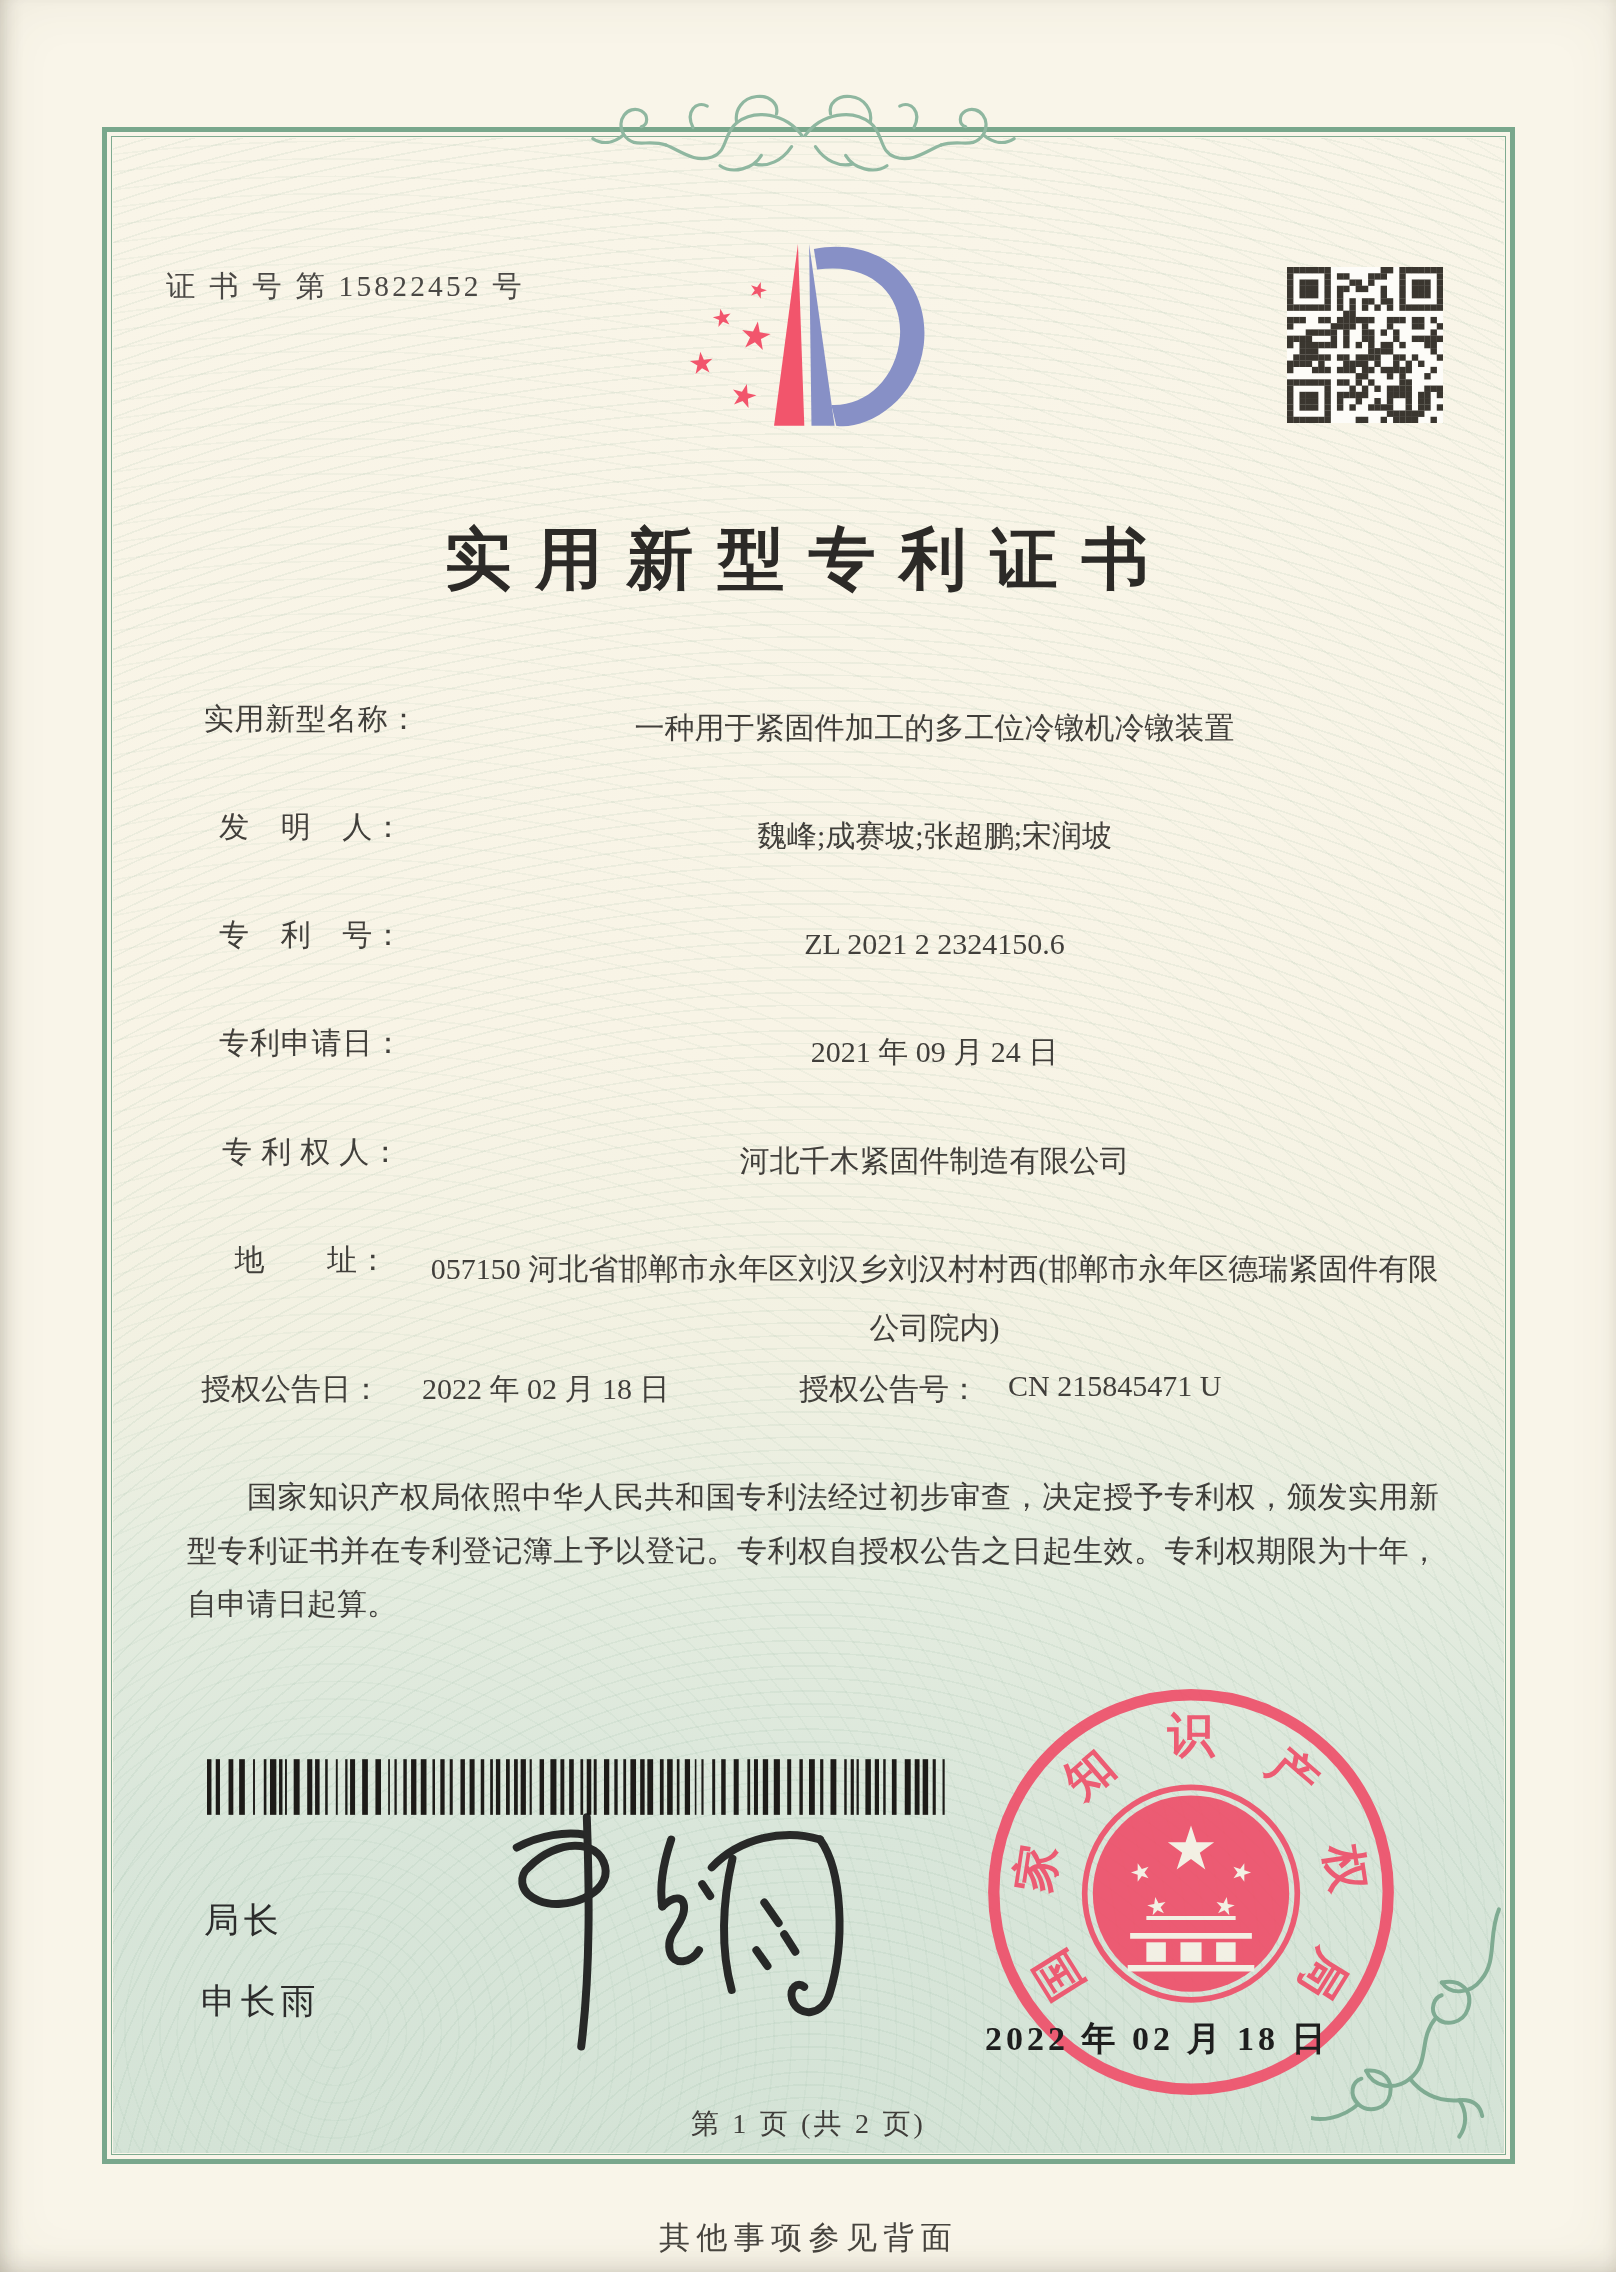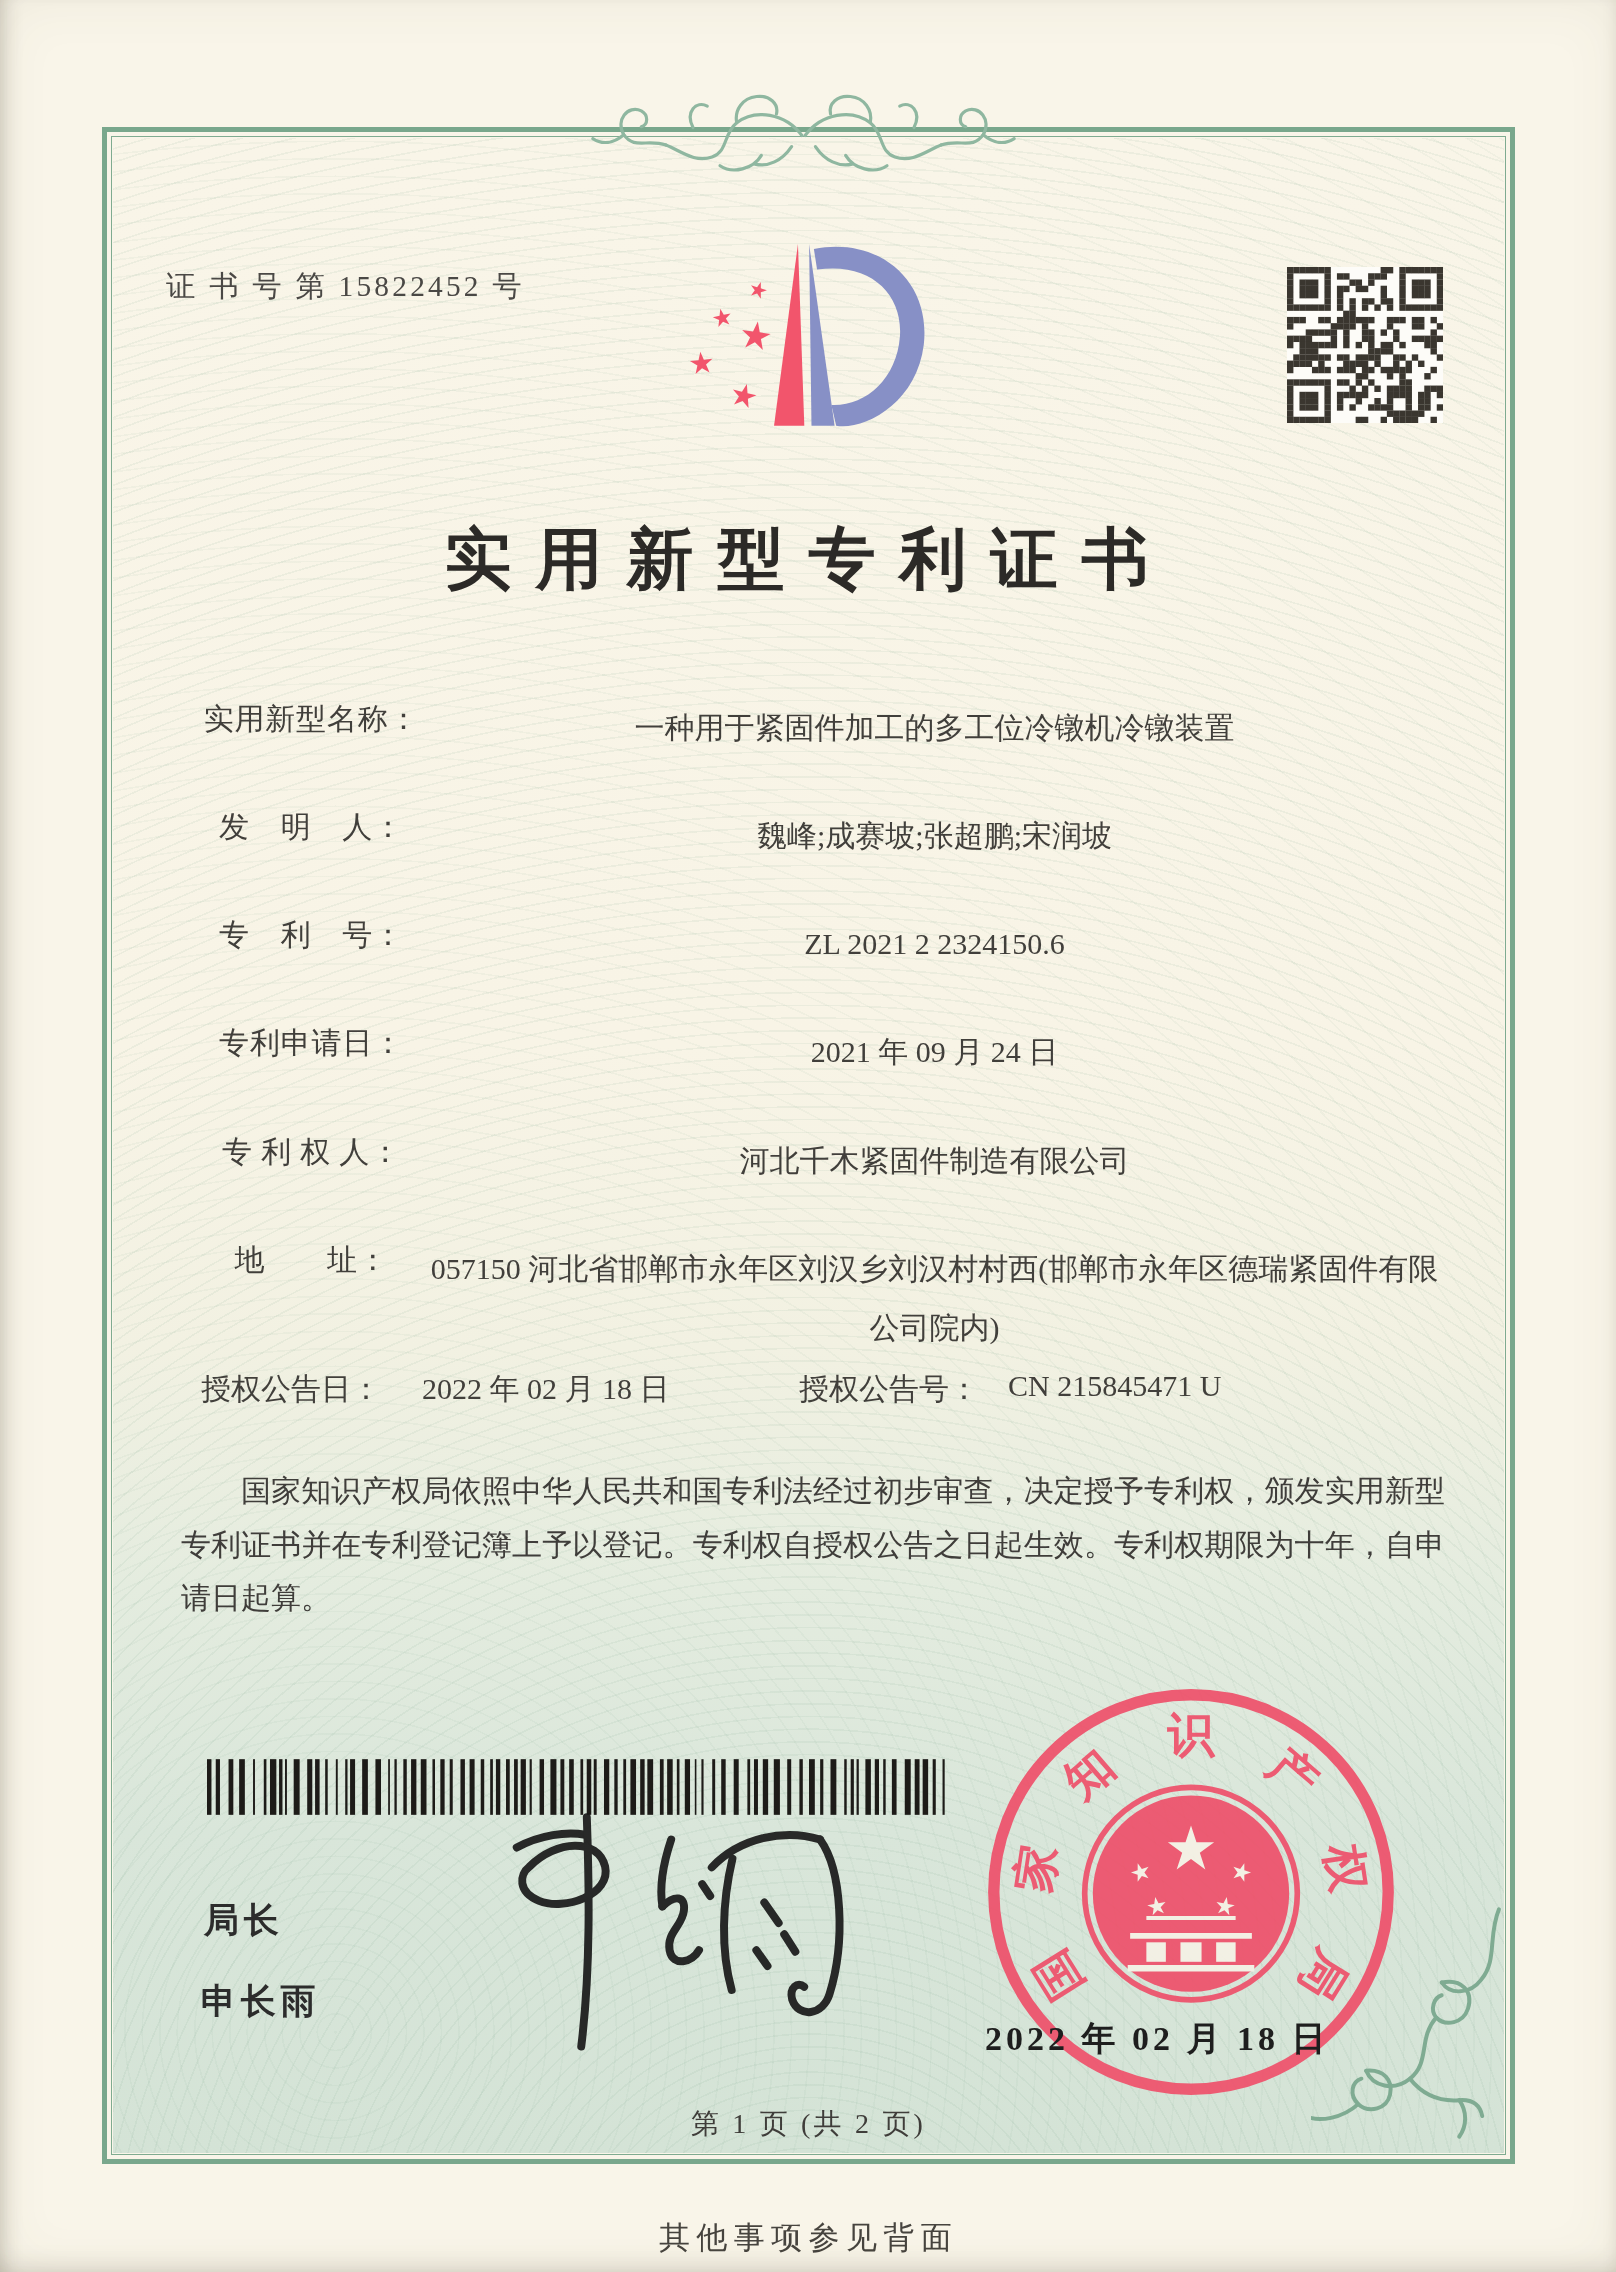--- a/index.html
+++ b/index.html
@@ -23,23 +23,23 @@
          letter-spacing:24px;box-sizing:border-box;color:#2c2a27;}
   .row{position:absolute;left:201px;width:1246px;font-size:30px;color:#413f3b;display:flex;text-align:center;}
   .row .lbl{flex:0 0 221px;letter-spacing:0.8px;}
   .row .val{flex:1;line-height:1.95;}
   .r1{top:699px}.r2{top:807px}.r3{top:915px}.r4{top:1023px}.r5{top:1132px}.r6{top:1240px}
   .grant{position:absolute;left:201px;top:1369px;width:1246px;height:48px;font-size:30px;color:#413f3b;}
   .grant span{position:absolute;white-space:nowrap;text-align:right;}
   .g1{left:0}.g2{left:221px}.g3{left:598px}.g4{left:807px}
   .paras{position:absolute;left:181px;top:1464px;width:1264px;font-size:30px;line-height:1.79;
          color:#3f3d3a;text-align:justify;}
-  .paras p{margin:0;text-indent:2em;}
+  .paras p{margin:6px;text-indent:2em;}
   .signer{position:absolute;font-family:"Liberation Sans","DejaVu Sans",sans-serif;
-          font-weight:700;font-size:35px;color:#2c2c2c;letter-spacing:4.8px;}
+          font-weight:400;font-size:35px;color:#2c2c2c;letter-spacing:4.8px;}
   .signer-title{left:204px;top:1897px;}
   .signer-name{left:201px;top:1978px;text-align:right;}
   .seal-date{left:985px;top:2016px;font-size:34px;letter-spacing:4px;color:#1e1e1e;font-weight:600;}
   .pagefoot{left:0;width:1617px;top:2105px;text-align:center;font-size:28px;letter-spacing:3.2px;color:#3f3d3a;}
   .backnote{left:0;width:1617px;top:2217px;text-align:center;font-size:31px;letter-spacing:6.4px;color:#47443f;}
   .abs{position:absolute;}
   .qr-wrap{left:1287px;top:267px;width:156px;height:156px;background:#fdfcf8;}
 </style>
 </head>
 <body>

